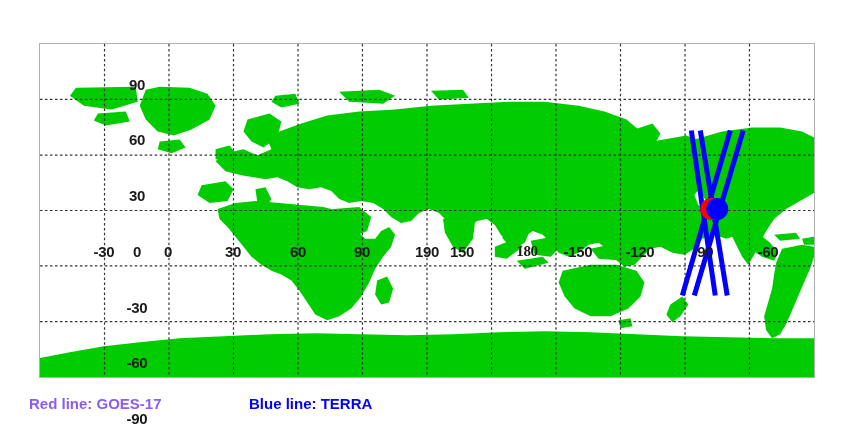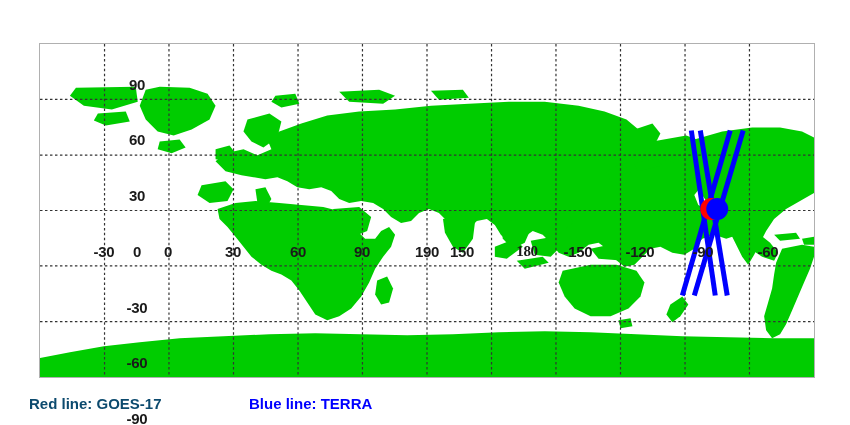--- a/index.html
+++ b/index.html
@@ -65,21 +65,21 @@
     height: 24px;
   }
   .legend-entry {
     position: absolute;
     font-family: "Liberation Sans", sans-serif;
     font-size: 15px;
     font-weight: bold;
     white-space: nowrap;
     line-height: 1;
   }
-  #legend-red   { left: 29px;  color: #0c4a6e; text-align: center; }
+  #legend-red   { left: 29px;  color: #8b5cf6; text-align: center; }
   #legend-blue  { left: 249px; color: #0000ff; }
   #legend-epoch { left: 449px; color: #000000; }
 </style>
 </head>
 <body>
 
 <div id="map-figure">
 
   <div id="map-plot-area">
     <svg id="map-svg" viewBox="0 0 776 335" preserveAspectRatio="none">

